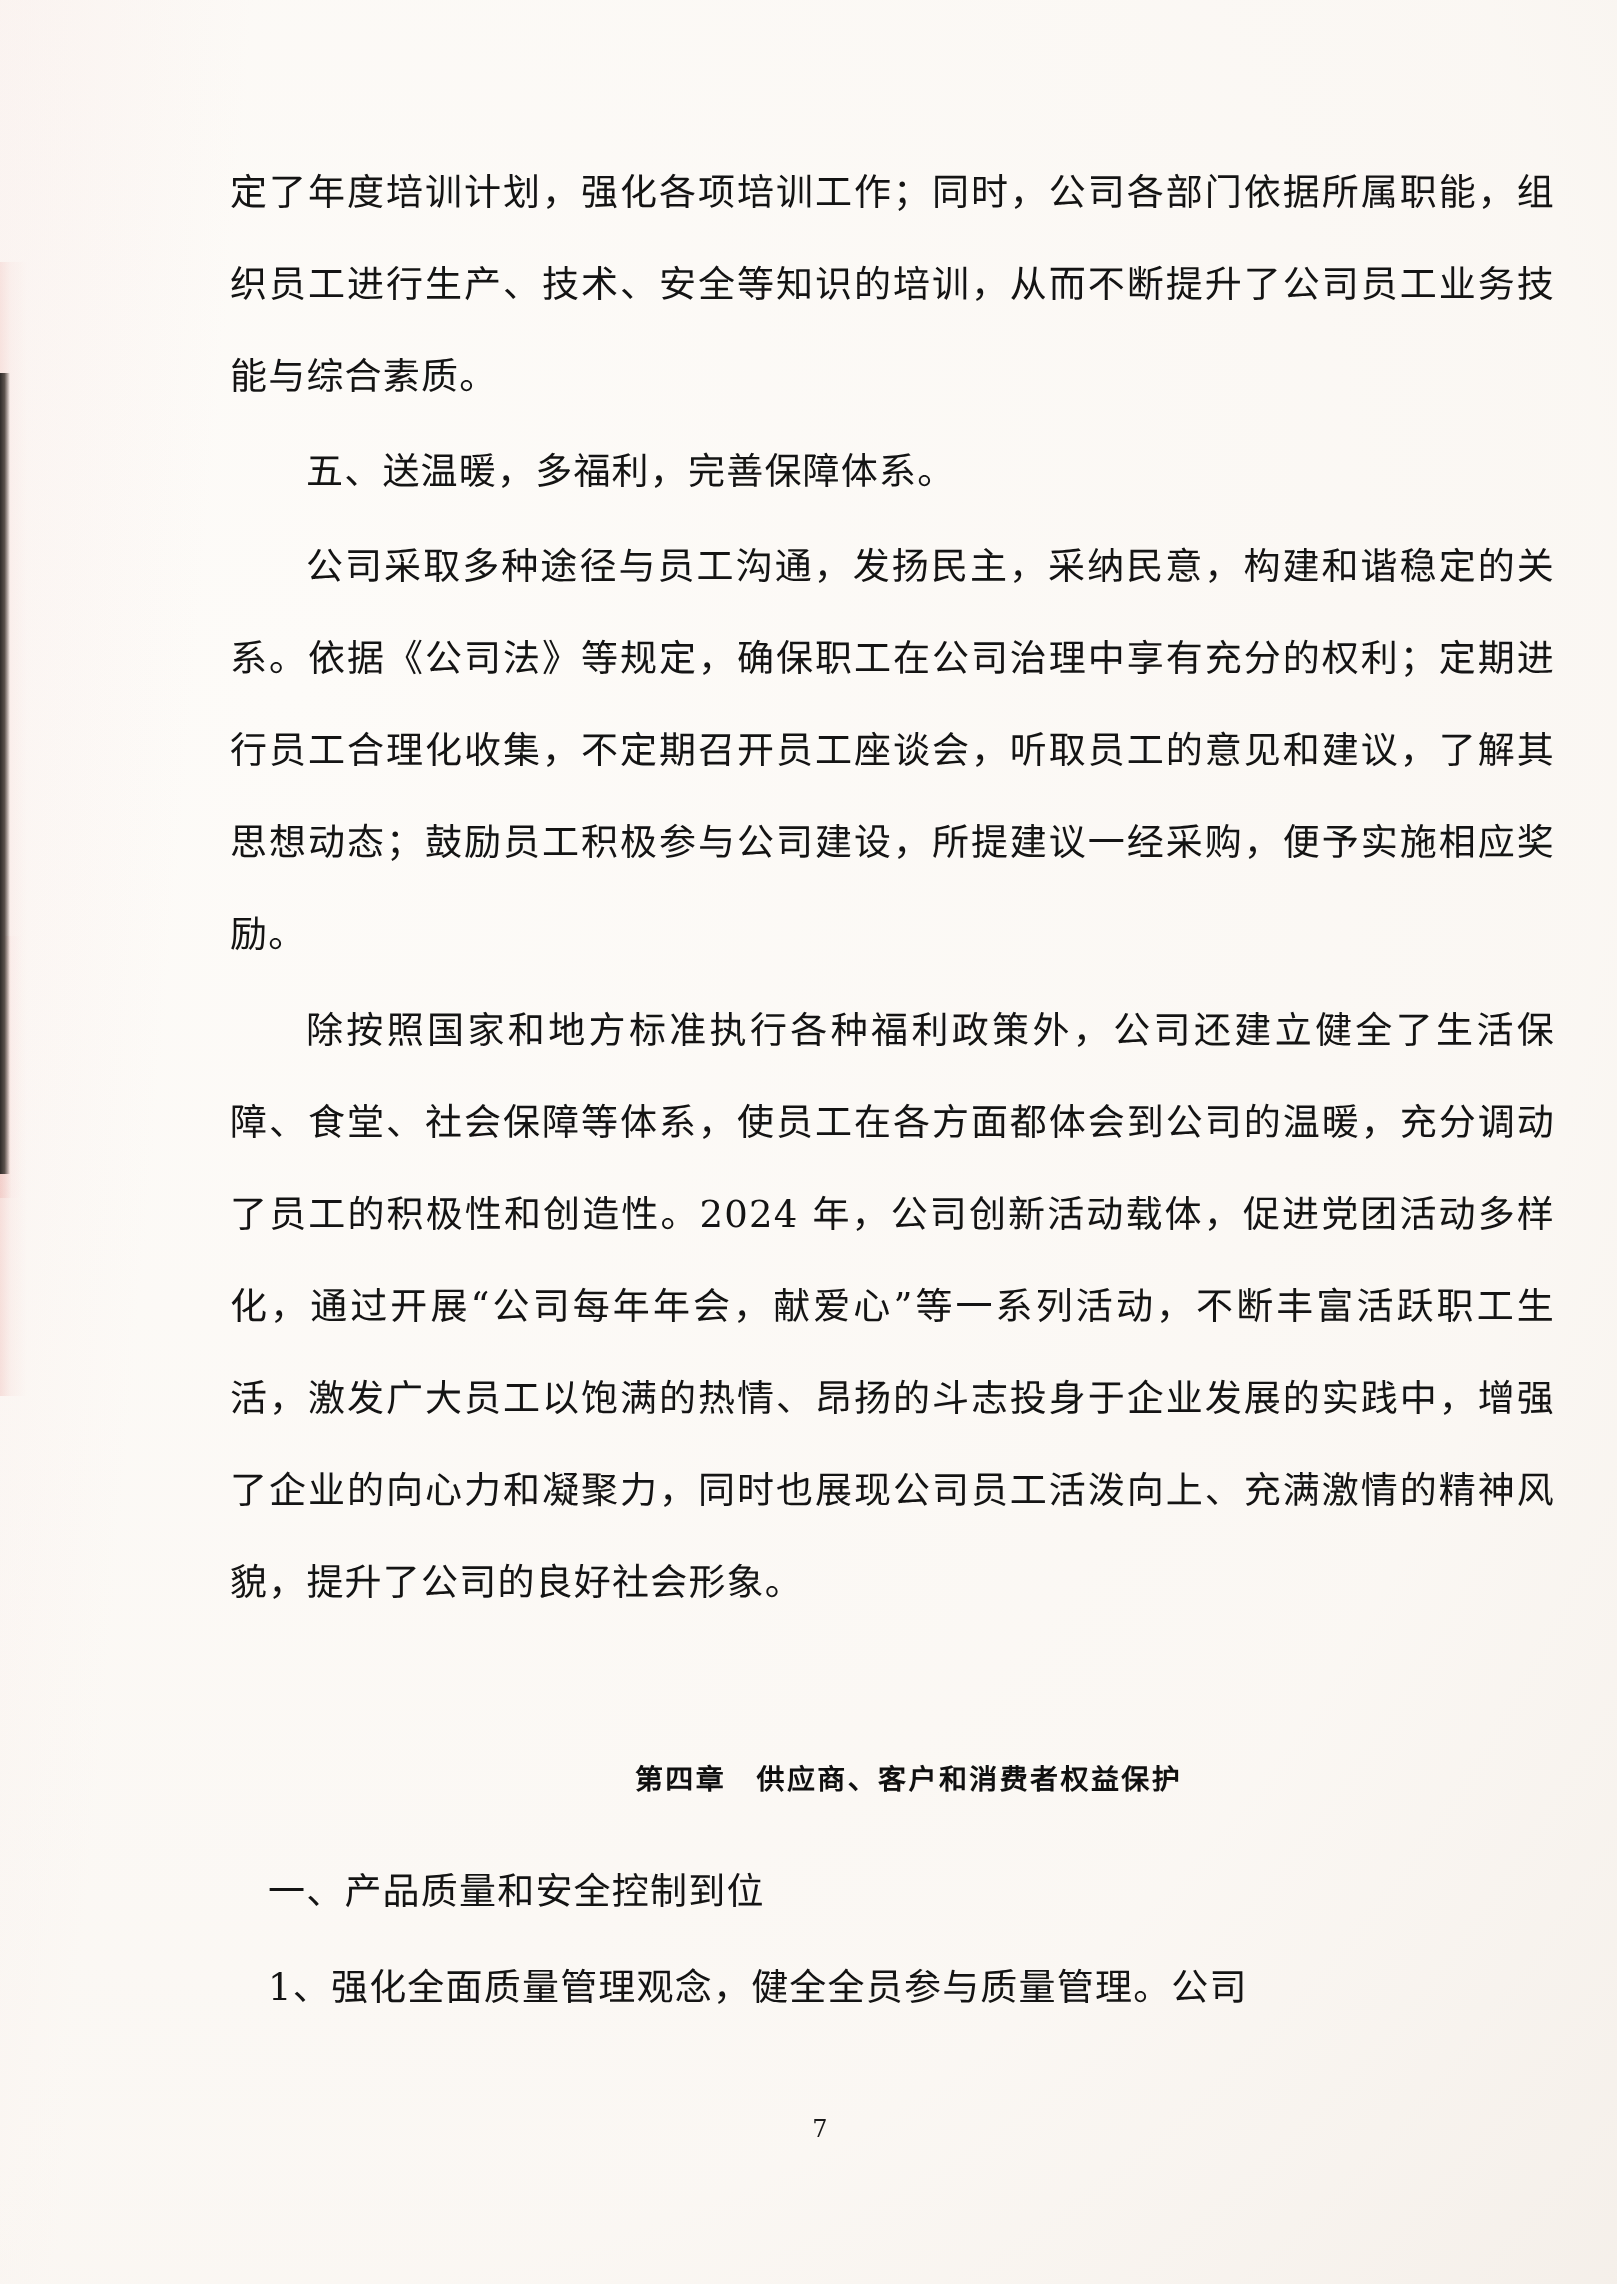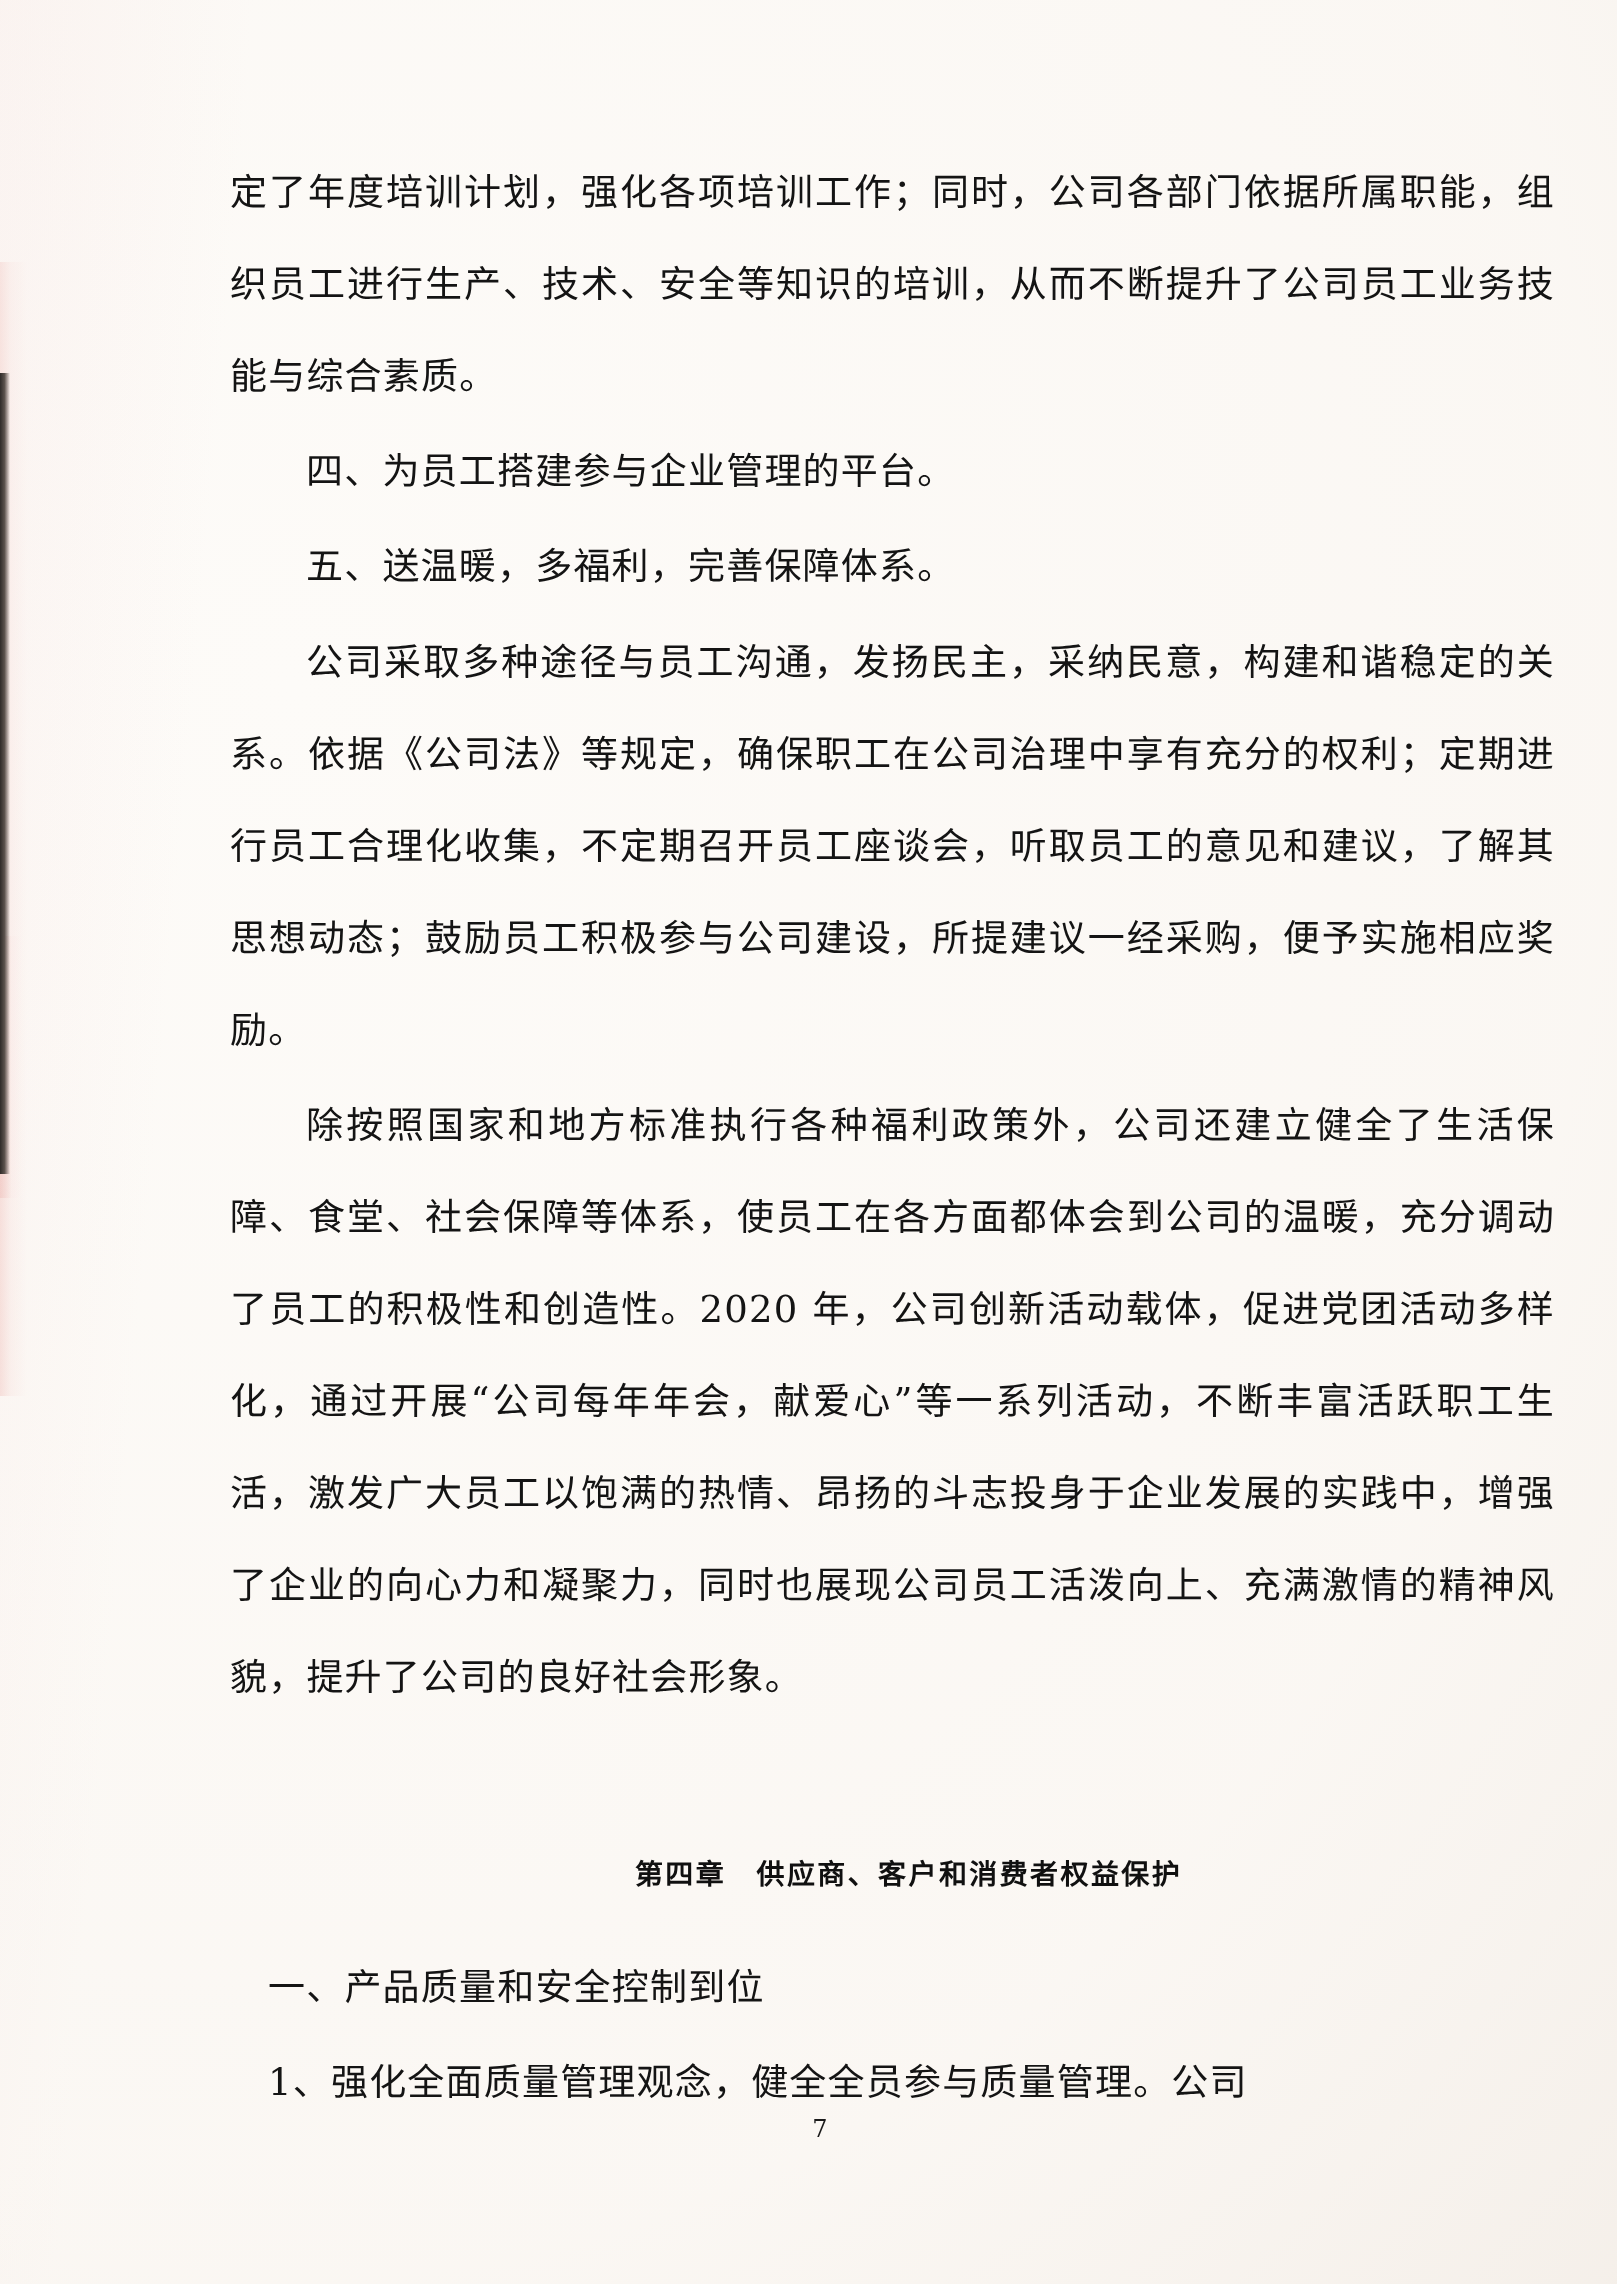--- a/index.html
+++ b/index.html
@@ -127,27 +127,26 @@
 <div class="page">
 
   <div class="scan-edge-pink"></div>
   <div class="scan-edge-pink2"></div>
   <div class="scan-edge-dark"></div>
 
   <div class="content">
 
     <p class="para">定了年度培训计划，强化各项培训工作；同时，公司各部门依据所属职能，组织员工进行生产、技术、安全等知识的培训，从而不断提升了公司员工业务技能与综合素质。</p>
 
-    <p class="para indent">四、为员工搭建参与企业管理的平台。</p>
 
     <p class="para indent">五、送温暖，多福利，完善保障体系。</p>
 
     <p class="para indent">公司采取多种途径与员工沟通，发扬民主，采纳民意，构建和谐稳定的关系。依据《公司法》等规定，确保职工在公司治理中享有充分的权利；定期进行员工合理化收集，不定期召开员工座谈会，听取员工的意见和建议，了解其思想动态；鼓励员工积极参与公司建设，所提建议一经采购，便予实施相应奖励。</p>
 
-    <p class="para indent">除按照国家和地方标准执行各种福利政策外，公司还建立健全了生活保障、食堂、社会保障等体系，使员工在各方面都体会到公司的温暖，充分调动了员工的积极性和创造性。2020 年，公司创新活动载体，促进党团活动多样化，通过开展“公司每年年会，献爱心”等一系列活动，不断丰富活跃职工生活，激发广大员工以饱满的热情、昂扬的斗志投身于企业发展的实践中，增强了企业的向心力和凝聚力，同时也展现公司员工活泼向上、充满激情的精神风貌，提升了公司的良好社会形象。</p>
+    <p class="para indent">除按照国家和地方标准执行各种福利政策外，公司还建立健全了生活保障、食堂、社会保障等体系，使员工在各方面都体会到公司的温暖，充分调动了员工的积极性和创造性。2024 年，公司创新活动载体，促进党团活动多样化，通过开展“公司每年年会，献爱心”等一系列活动，不断丰富活跃职工生活，激发广大员工以饱满的热情、昂扬的斗志投身于企业发展的实践中，增强了企业的向心力和凝聚力，同时也展现公司员工活泼向上、充满激情的精神风貌，提升了公司的良好社会形象。</p>
 
     <div class="spacer-lg"></div>
 
     <h1 class="chapter-title">第四章　供应商、客户和消费者权益保护</h1>
 
     <div class="spacer-md"></div>
 
     <p class="para indent-small">一、产品质量和安全控制到位</p>
 
     <p class="para indent-small">1、强化全面质量管理观念，健全全员参与质量管理。公司</p>

